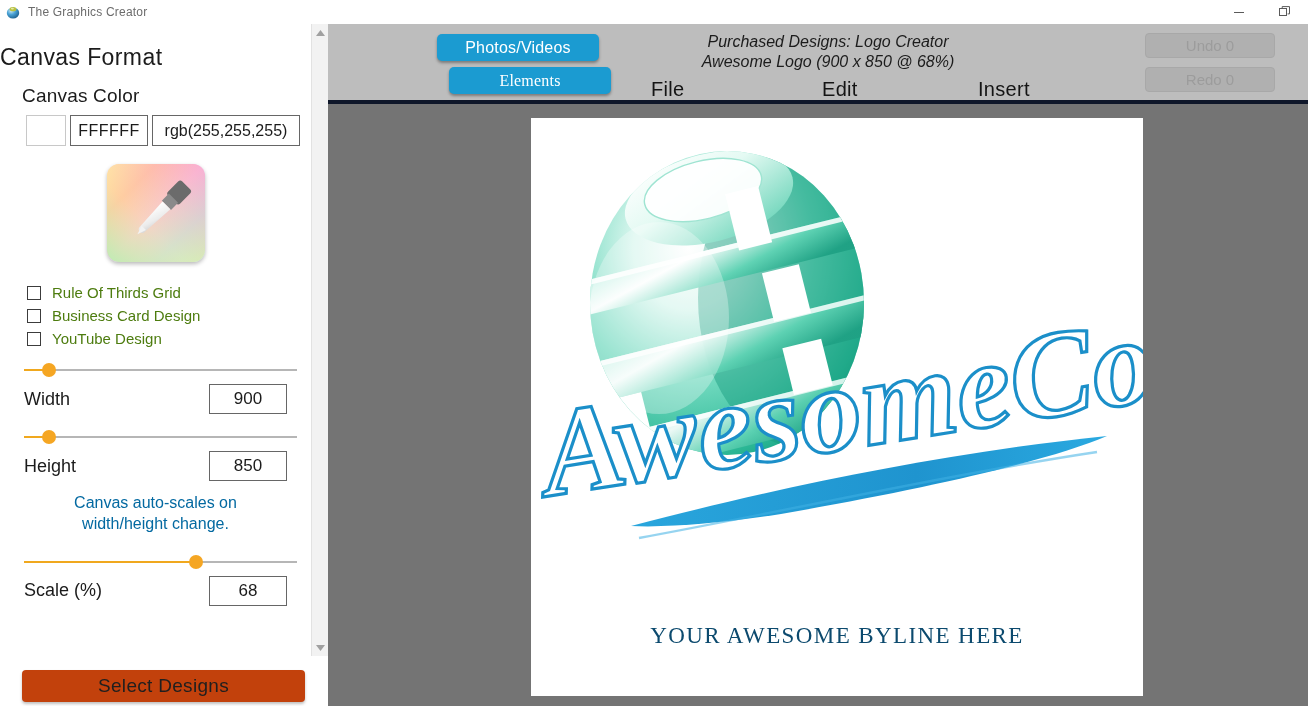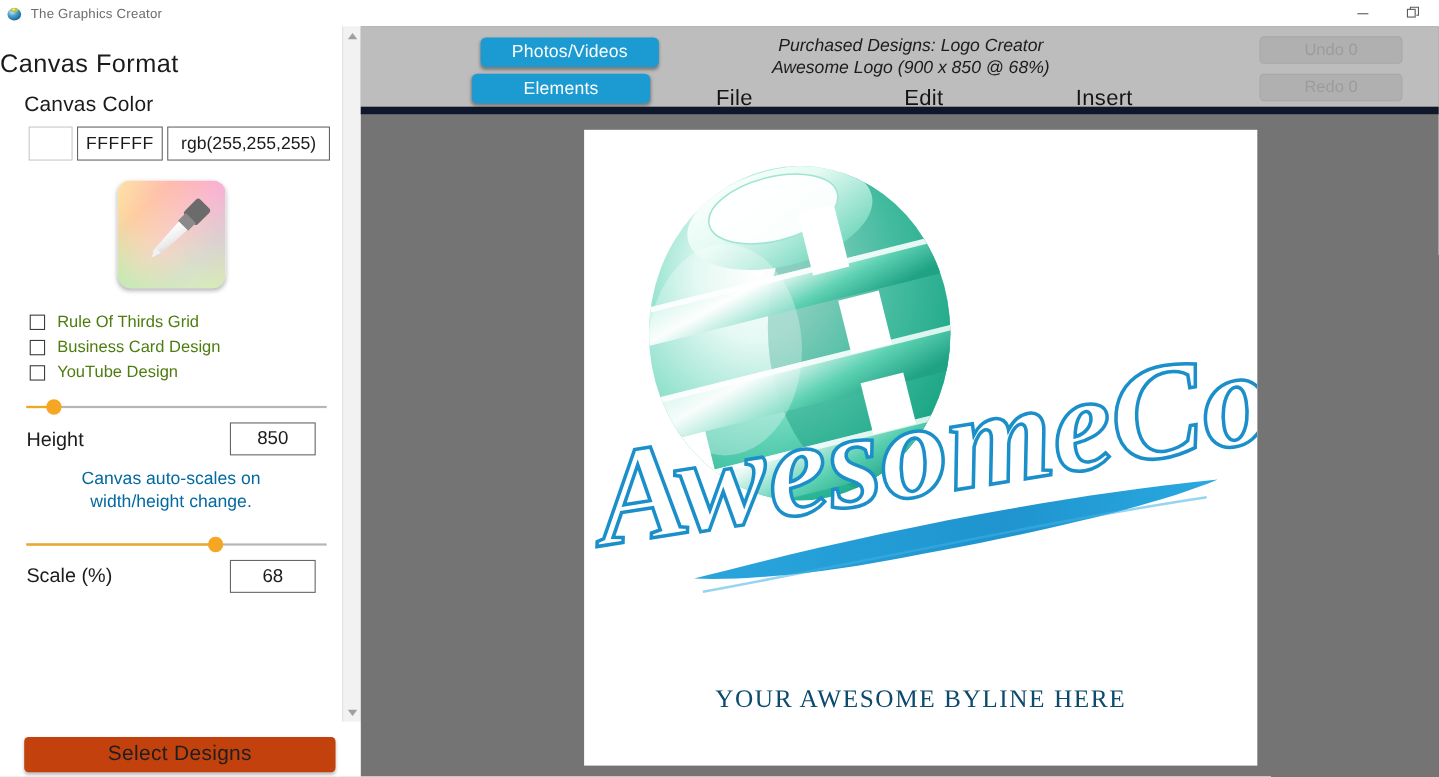--- a/index.html
+++ b/index.html
@@ -129,31 +129,31 @@
   }
 
   
   #editor {
     position: absolute; left: 328px; top: 24px; width: 980px; height: 682px;
     background: #747474;
   }
   #toolbar {
     position: absolute; left: 0; top: 0; width: 980px; height: 80px;
     background: #bdbdbd;
-    border-bottom: 7px solid #0f172a;
+    border-bottom: 4px solid #0f172a;
   }
   .tb-btn {
     position: absolute; width: 162px; height: 27px;
     background: #1b9bd1; border: none; border-radius: 5px;
     color: #ffffff; font-family: "Liberation Sans", sans-serif;
     font-size: 16px; letter-spacing: .2px;
     box-shadow: 0 2px 3px rgba(0,0,0,.35);
   }
   #btn-photos { left: 109px; top: 10px; }
-  #btn-elements { left: 101px; top: 43px; }
+  #btn-elements { left: 121px; top: 43px; font-family: Liberation Serif, serif; }
 
   #purchased {
     position: absolute; left: 320px; top: 8px; width: 360px;
     text-align: center; font-style: italic; font-size: 16px;
     color: #1c1c1c; line-height: 1.23;
   }
 
   .menu-item {
     position: absolute; top: 54px; font-size: 20px; color: #141414;
     letter-spacing: .3px;
@@ -273,20 +273,31 @@
         <div class="check-row">
           <div class="cbox"></div>
           <span class="check-label">Business Card Design</span>
         </div>
         <div class="check-row">
           <div class="cbox"></div>
           <span class="check-label">YouTube Design</span>
         </div>
       </div>
 
+      <div class="slider-block">
+        <div class="slider-track-wrap">
+          <div class="slider-track"></div>
+          <div class="slider-fill" style="width:9%"></div>
+          <div class="slider-thumb" style="left:9%"></div>
+        </div>
+        <div class="field-row">
+          <span class="field-name">Width</span>
+          <div class="field-box">900</div>
+        </div>
+      </div>
 
       <div class="slider-block">
         <div class="slider-track-wrap">
           <div class="slider-track"></div>
           <div class="slider-fill" style="width:9%"></div>
           <div class="slider-thumb" style="left:9%"></div>
         </div>
         <div class="field-row">
           <span class="field-name">Height</span>
           <div class="field-box">850</div>

